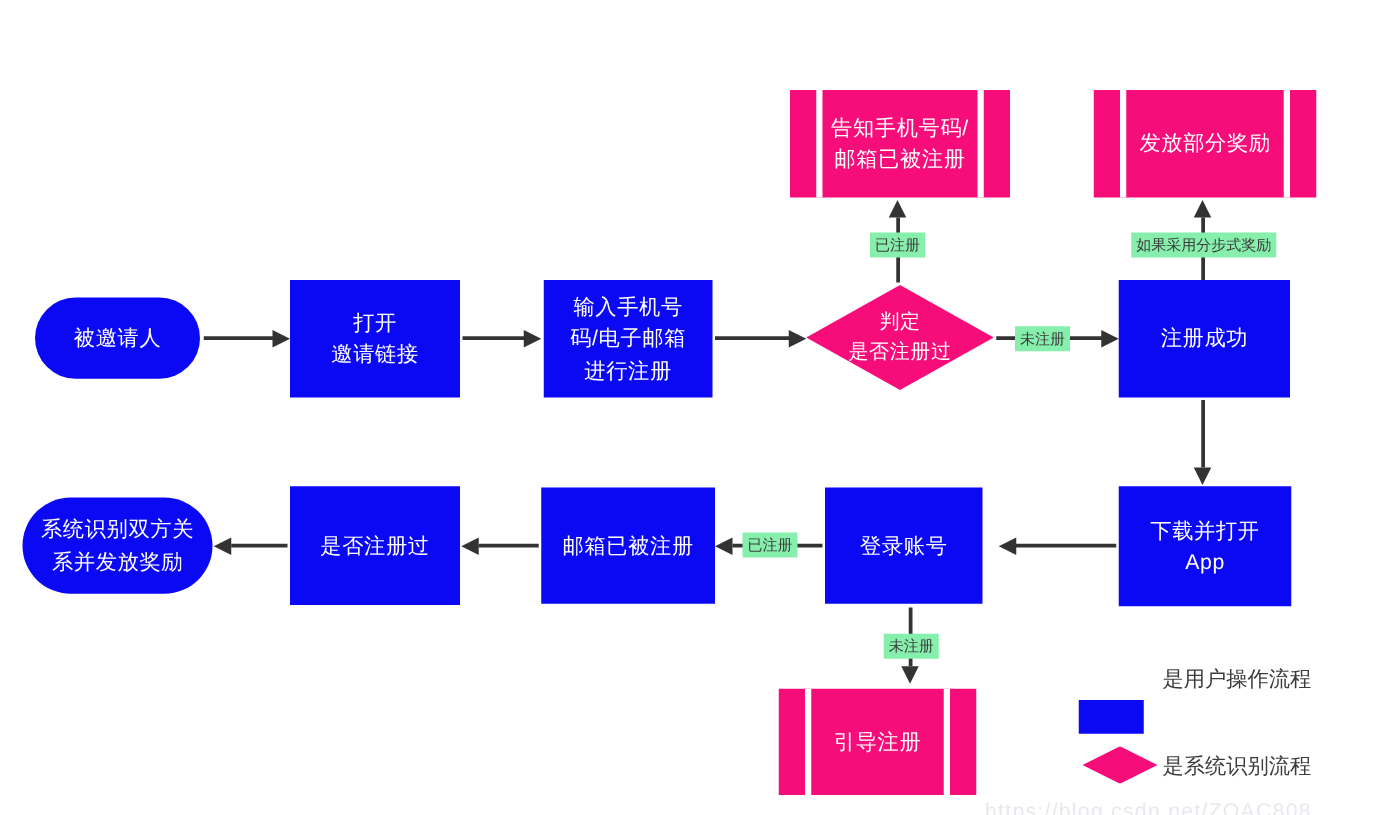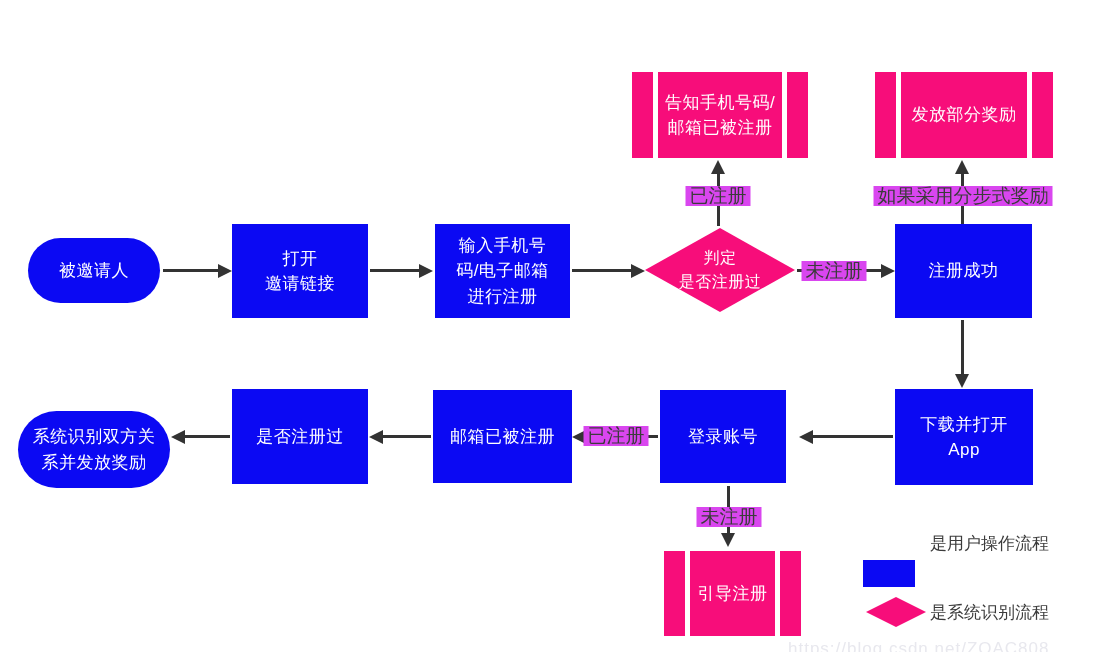--- a/index.html
+++ b/index.html
@@ -33,21 +33,21 @@
   .stripe.r{right:21px;}
   
   .hline{position:absolute;height:3px;background:var(--arrow);}
   .vline{position:absolute;width:3px;background:var(--arrow);}
   .ah{position:absolute;width:0;height:0;}
   .ah.right{border-top:7px solid transparent;border-bottom:7px solid transparent;border-left:14px solid var(--arrow);}
   .ah.left{border-top:7px solid transparent;border-bottom:7px solid transparent;border-right:14px solid var(--arrow);}
   .ah.up{border-left:7px solid transparent;border-right:7px solid transparent;border-bottom:14px solid var(--arrow);}
   .ah.down{border-left:7px solid transparent;border-right:7px solid transparent;border-top:14px solid var(--arrow);}
   .edge-label{
-    position:absolute;font-size:19px;color:var(--label);background:#d946ef;
+    position:absolute;font-size:12px;color:var(--label);background:#86efac;
     padding:0 4px;white-space:nowrap;transform:translateX(-50%);line-height:20px;
   }
   
   .legend-swatch-rect{position:absolute;left:863px;top:560px;width:52px;height:27px;background:var(--blue);}
   .legend-swatch-diamond{
     position:absolute;left:866px;top:597px;width:60px;height:30px;background:var(--pink);
     clip-path:polygon(50% 0%,100% 50%,50% 100%,0% 50%);
   }
   .legend-text{position:absolute;font-size:17px;color:var(--label);white-space:nowrap;}
   .legend-text.t1{left:930px;top:532px;}
@@ -93,21 +93,21 @@
 
   <div class="node pinkbg diamond" style="left:645px;top:228px;width:150px;height:84px;">
     <span>判定
 是否注册过</span>
   </div>
 
   <div class="node blue" style="left:895px;top:224px;width:137px;height:94px;">
     <span>注册成功</span>
   </div>
 
-  <div class="node blue pill" style="left:18px;top:398px;width:152px;height:77px;margin-top:13px;">
+  <div class="node blue pill" style="left:18px;top:398px;width:152px;height:77px;">
     <span>系统识别双方关
 系并发放奖励</span>
   </div>
 
   <div class="node blue" style="left:232px;top:389px;width:136px;height:95px;">
     <span>是否注册过</span>
   </div>
 
   <div class="node blue" style="left:433px;top:390px;width:139px;height:93px;">
     <span>邮箱已被注册</span>
@@ -115,21 +115,21 @@
 
   <div class="node blue" style="left:660px;top:390px;width:126px;height:93px;">
     <span>登录账号</span>
   </div>
 
   <div class="node blue" style="left:895px;top:389px;width:138px;height:96px;">
     <span>下载并打开
 App</span>
   </div>
 
-  <div class="node pinkbg" style="left:664px;top:551px;width:137px;height:85px;">
+  <div class="node pinkbg" style="left:623px;top:551px;width:158px;height:85px;">
     <div class="stripe l"></div>
     <div class="stripe r"></div>
     <span>引导注册</span>
   </div>
 
   <div class="hline" style="left:163px;top:269px;width:56px;"></div>
   <div class="ah right" style="left:218px;top:264px;"></div>
 
   <div class="hline" style="left:370px;top:269px;width:50px;"></div>
   <div class="ah right" style="left:419px;top:264px;"></div>

